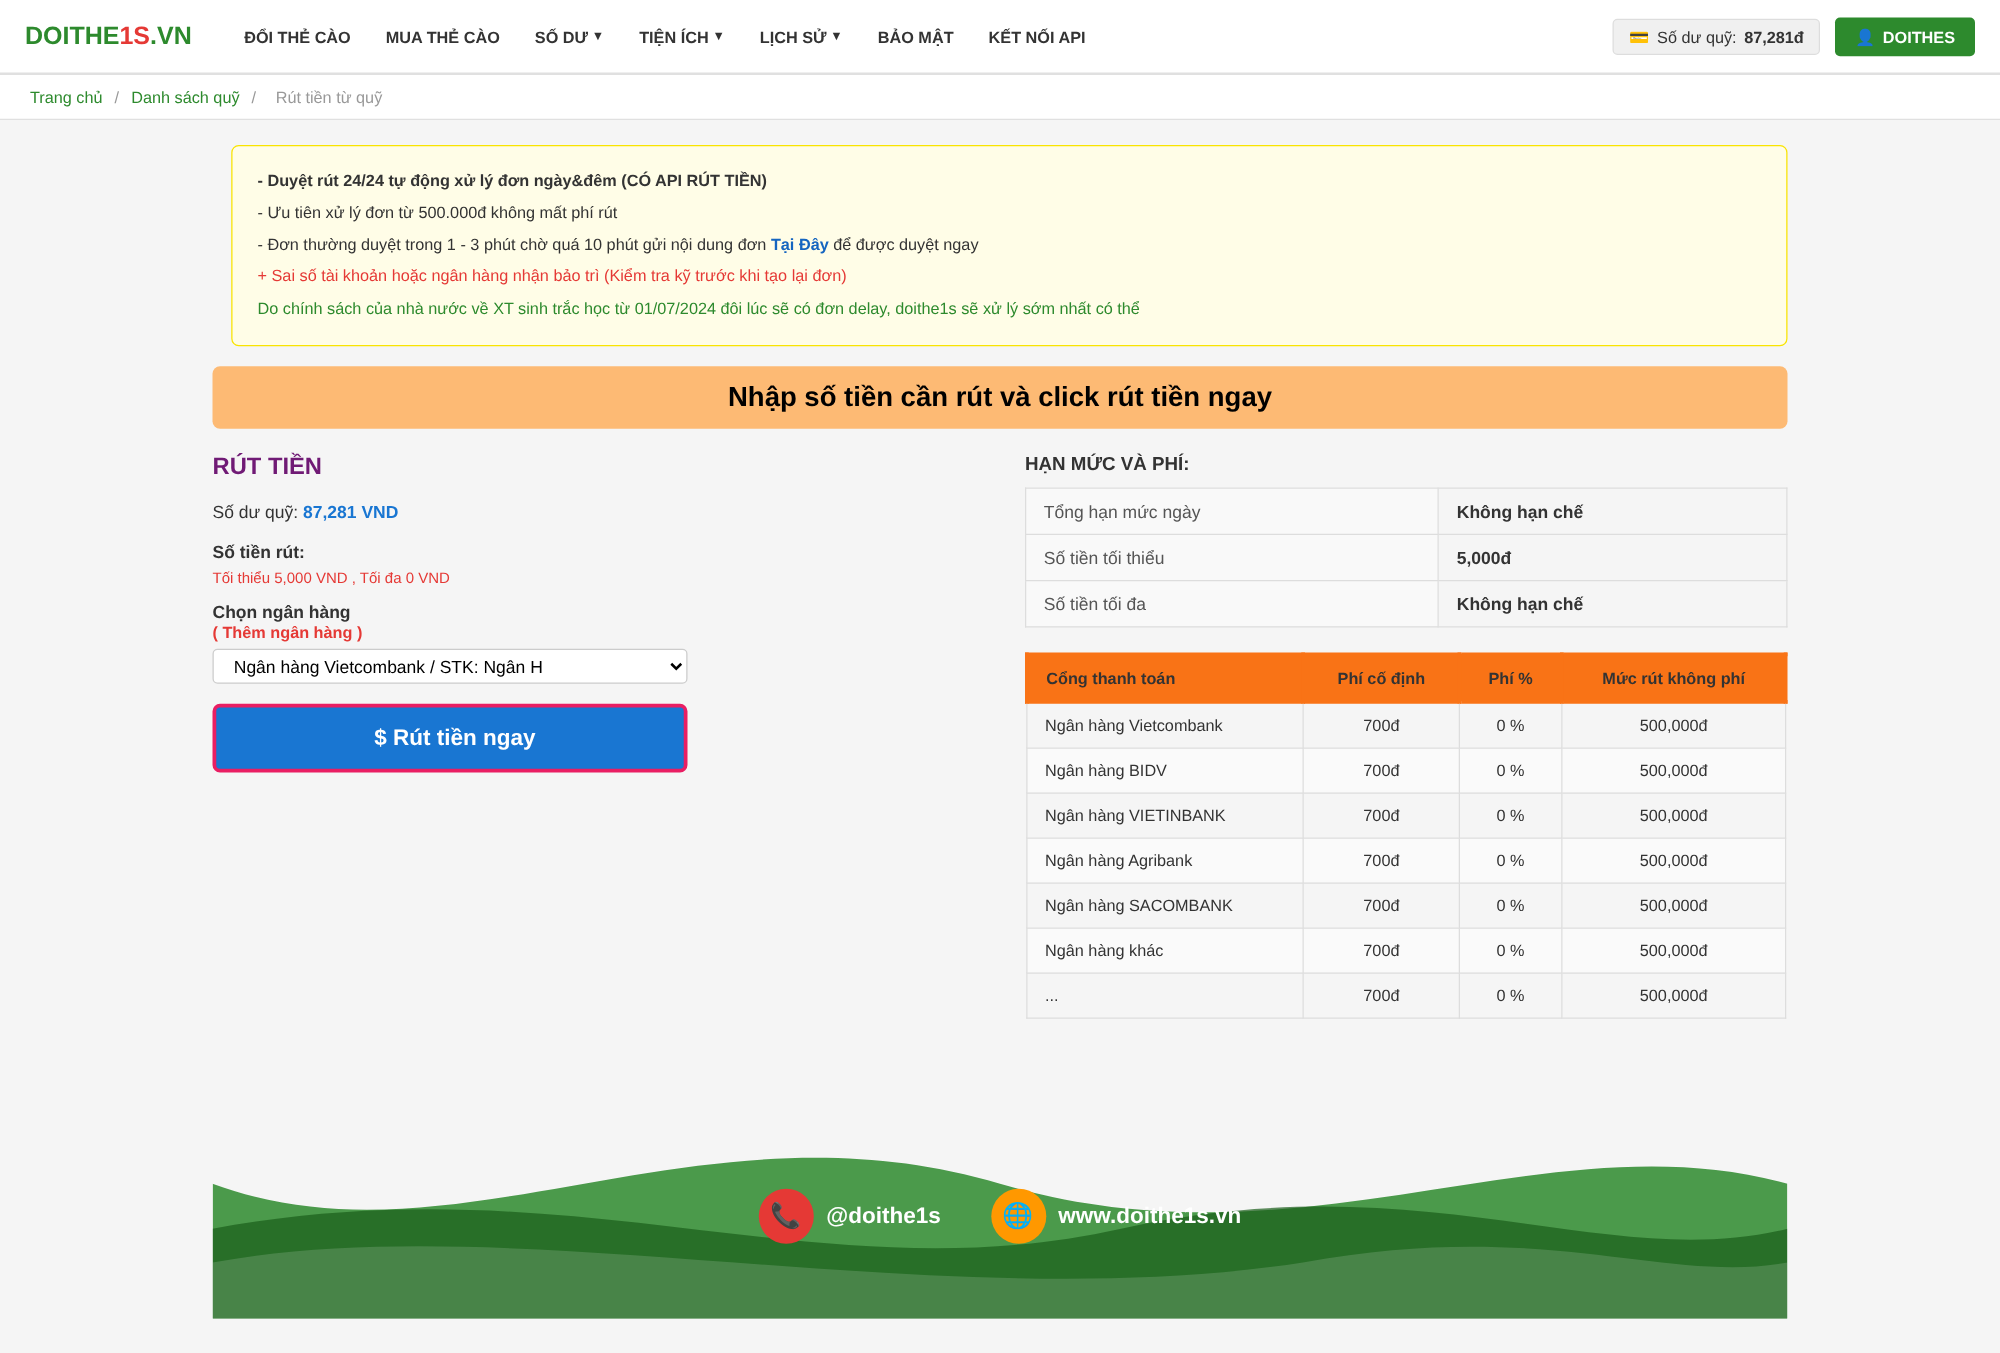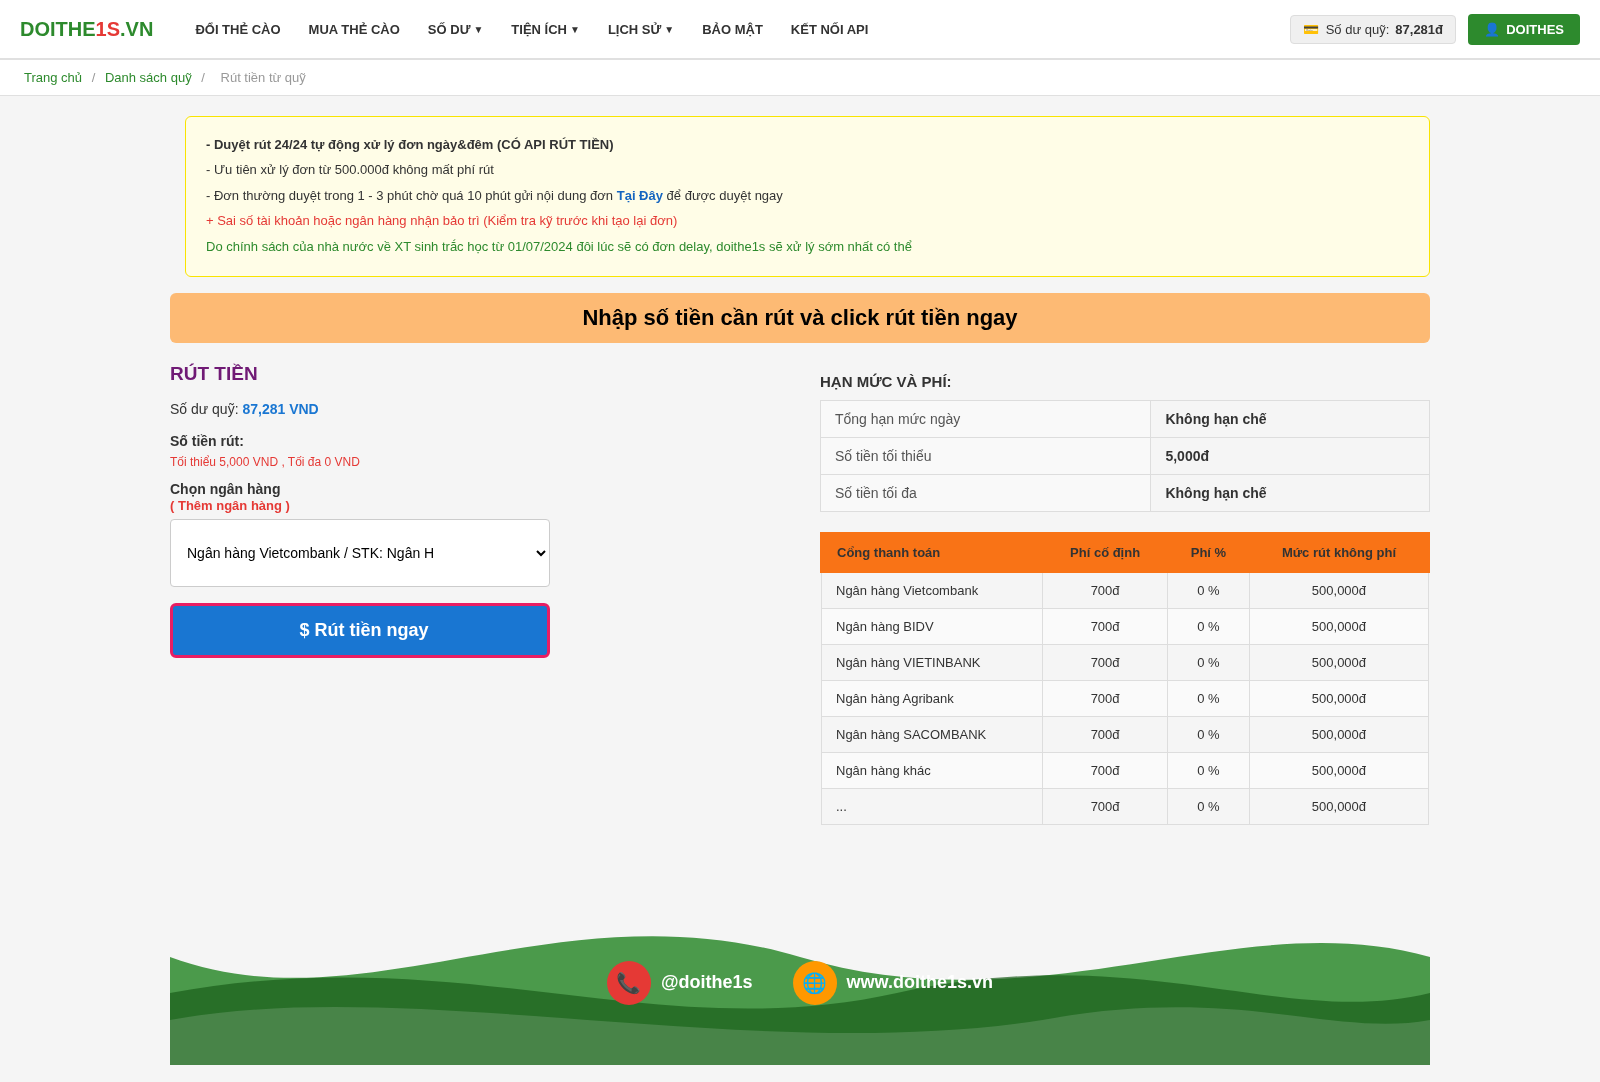--- a/index.html
+++ b/index.html
@@ -172,21 +172,21 @@
       font-size: 14px;
     }
     .bank-sub-label {
       color: #e53935;
       font-size: 13px;
       cursor: pointer;
     }
     .bank-select {
       width: 100%;
       max-width: 380px;
-      padding: 24px 12px;
+      padding: 4px 12px;
       border: 1px solid #ccc;
       border-radius: 4px;
       font-size: 14px;
       background: #fff;
     }
 
     .btn-withdraw {
       background: #1976d2;
       color: #fff;
       border: 3px solid #e91e63;
@@ -204,21 +204,20 @@
       margin-top: 8px;
     }
 
     
     .limit-title {
       font-size: 15px;
       font-weight: bold;
       color: #333;
       margin-bottom: 10px;
       text-transform: uppercase;
-      margin-top: 10px;
     }
 
     .limit-table {
       width: 100%;
       border-collapse: collapse;
       margin-bottom: 20px;
     }
     .limit-table td {
       padding: 10px 14px;
       border: 1px solid #ddd;

